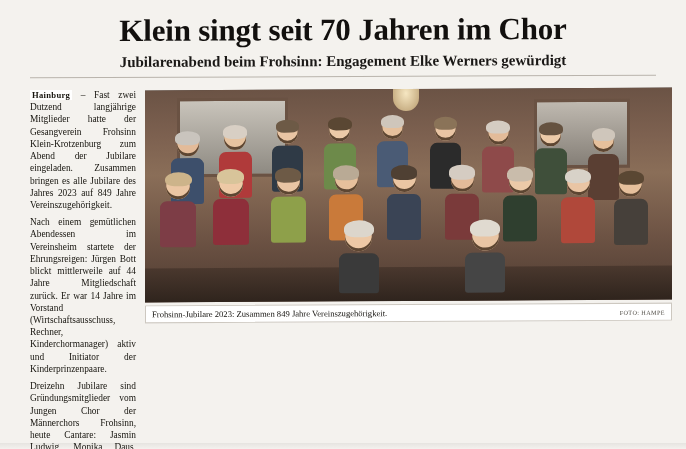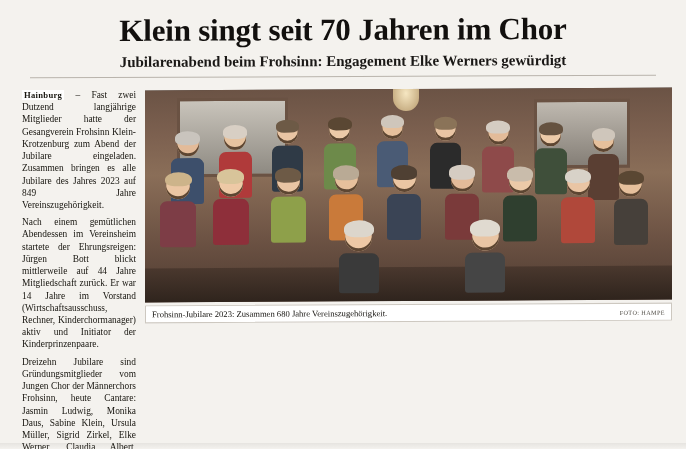--- a/index.html
+++ b/index.html
@@ -61,21 +61,21 @@
   .col-lead {
     width: 122px;
     flex: 0 0 122px;
     font-size: 9.4px;
     line-height: 1.3;
     text-align: justify;
     color: #17150f;
     hyphens: auto;
   }
   .col-lead p {
-    margin: 0 0 5px 8px;
+    margin: 0 0 5px 16px;
   }
   .city {
     font-weight: bold;
     font-size: 8.6px;
     letter-spacing: 0.3px;
     background: #ffffff;
     padding: 0 2px;
   }
 
   .photo-block {
@@ -342,20 +342,20 @@
           <div class="person" style="left:62%;bottom:4%;width:27px">
             <div class="head" style="background:#e9c5a4">
                 <div class="hair" style="background:#e0dad0"></div>
               </div>
             <div class="body" style="background:#454545;height:40px"></div>
           </div>
         </div>
       </div>
 
       <div class="caption-bar">
-        <div class="caption-text"><b>Frohsinn-Jubilare 2023:</b><span> Zusammen 680 Jahre Vereinszugehörigkeit.</span></div>
+        <div class="caption-text"><b>Frohsinn-Jubilare 2023:</b><span> Zusammen 849 Jahre Vereinszugehörigkeit.</span></div>
         <div class="caption-credit">FOTO: HAMPE</div>
       </div>
     </div>
   </div>
 
   <div class="page-edge"></div>
 </div>
 
 </body></html>

